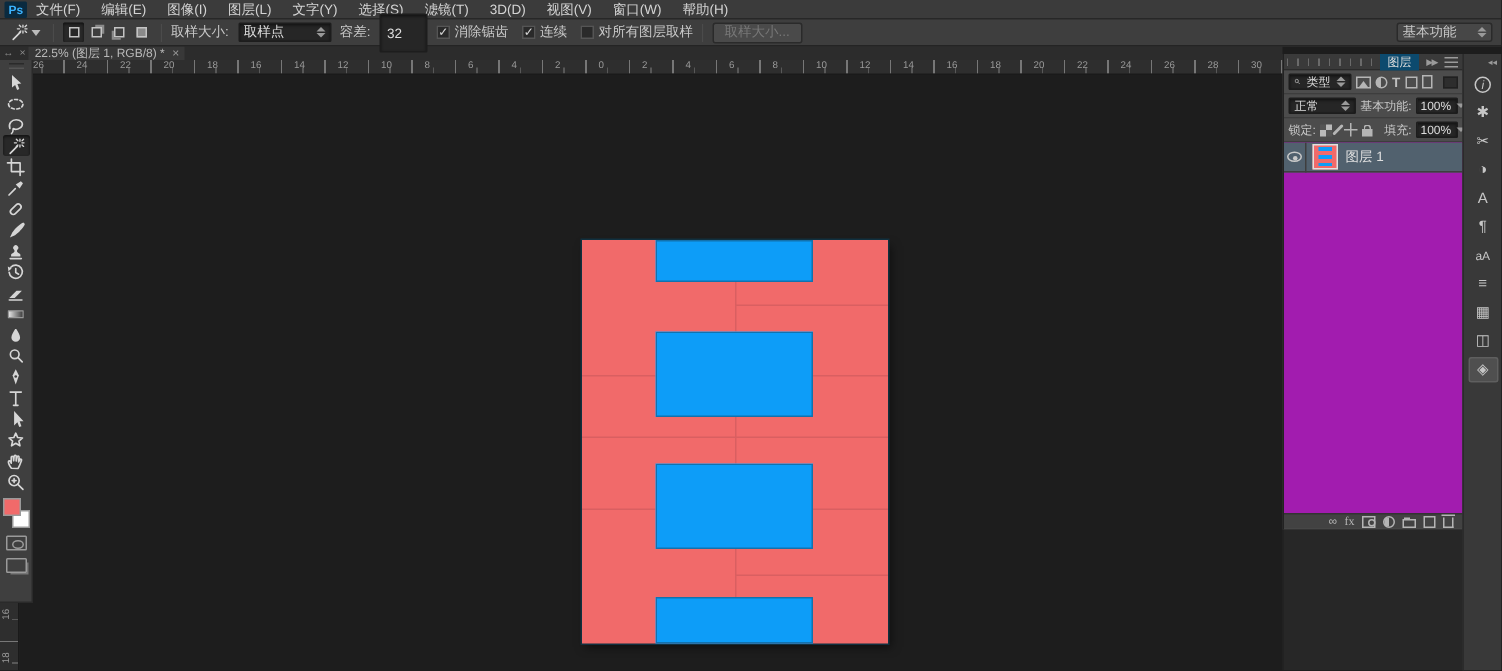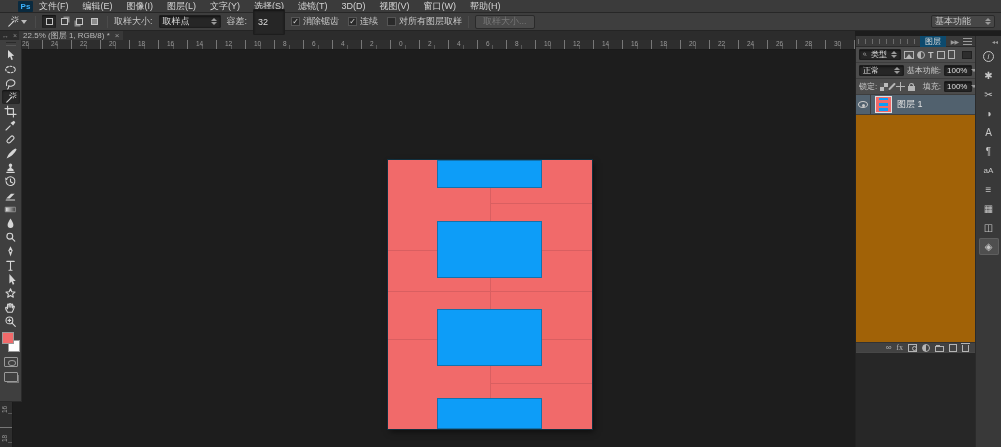--- a/index.html
+++ b/index.html
@@ -1,21 +1,21 @@
 <!DOCTYPE html>
 <html><head>
 <meta charset="utf-8">
 <style>
   *{margin:0;padding:0;box-sizing:border-box;}
   html,body{width:1001px;height:447px;overflow:hidden;background:#1d1d1d;}
   body{font-family:"Liberation Sans","DejaVu Sans",sans-serif;font-size:9px;color:#cfcfcf;position:relative;}
   .abs{position:absolute;}
   
   .menubar{left:0;top:0;width:1001px;height:13px;background:#3b3b3b;border-bottom:1px solid #272727;display:flex;align-items:center;z-index:40;}
-  .ps-logo{width:15px;height:11px;margin:0 6px 0 18px;background:#0a2a3f;color:#3bb3ff;font-weight:bold;font-size:8px;line-height:11px;text-align:center;border-radius:1px;}
+  .ps-logo{width:15px;height:11px;margin:0 6px 0 3px;background:#0a2a3f;color:#3bb3ff;font-weight:bold;font-size:8px;line-height:11px;text-align:center;border-radius:1px;}
   .menu-items{display:flex;align-items:center;gap:14px;}
   .menu-item{color:#d4d4d4;cursor:default;white-space:nowrap;}
   
   .optionsbar{left:0;top:13px;width:1001px;height:18px;background:#3e3e3e;border-bottom:1px solid #242424;display:flex;align-items:center;padding:0 4px;gap:6px;z-index:40;}
   .vsep{width:1px;height:12px;background:#2c2c2c;border-right:1px solid #4b4b4b;}
   .tool-preview{display:flex;align-items:center;gap:2px;padding:1px 2px;}
   .caret-d{width:0;height:0;border-left:3px solid transparent;border-right:3px solid transparent;border-top:4px solid #bbb;}
   .mode-btns{display:flex;gap:1px;}
   .mode-btn{width:14px;height:13px;display:flex;align-items:center;justify-content:center;border-radius:1px;}
   .mode-btn.pressed{background:#282828;box-shadow:inset 0 1px 2px rgba(0,0,0,.6);}
@@ -82,21 +82,21 @@
   .i-sq{width:8px;height:8px;border:1px solid #b5b5b5;}
   .i-page{width:7px;height:9px;border:1px solid #b5b5b5;}
   .i-toggle{width:10px;height:8px;background:#2d2d2d;border:1px solid #202020;margin-left:auto;}
   .i-checker{width:8px;height:8px;background:conic-gradient(#bbb 0 25%,#555 0 50%,#bbb 0 75%,#555 0);background-size:8px 8px;}
   .i-brushsm{width:2px;height:9px;background:#b5b5b5;border-radius:1px;transform:rotate(45deg);}
   .i-plus{position:relative;width:9px;height:9px;}
   .i-plus::before{content:"";position:absolute;left:4px;top:0;width:1px;height:9px;background:#b5b5b5;}
   .i-plus::after{content:"";position:absolute;left:0;top:4px;width:9px;height:1px;background:#b5b5b5;}
   .i-lock{width:7px;height:5px;background:#b5b5b5;position:relative;margin-top:3px;}
   .i-lock::before{content:"";position:absolute;left:1px;top:-3px;width:3px;height:3px;border:1px solid #b5b5b5;border-bottom:none;border-radius:3px 3px 0 0;}
-  .layers-list{height:247px;background:#a16207;overflow:hidden;}
+  .layers-list{height:247px;background:#a21caf;overflow:hidden;}
   .layer-row{height:20px;display:flex;align-items:center;border-bottom:1px solid #3e3e3e;}
   .layer-row.selected{background:#51616e;}
   .eye-cell{width:15px;height:20px;display:flex;align-items:center;justify-content:center;border-right:1px solid #3e3e3e;}
   .eye{width:10px;height:7px;border:1px solid #c9c9c9;border-radius:50%;position:relative;}
   .eye::after{content:"";position:absolute;left:3px;top:1.5px;width:3px;height:3px;background:#c9c9c9;border-radius:50%;}
   .thumb{width:17px;height:17px;margin:0 5px 0 4px;border:1px solid #2a2a2a;position:relative;}
   .layer-row.selected .thumb{border-color:#e0e0e0;}
   .thumb.pattern{background:#f16a6a;}
   .thumb.pattern::after{content:"";position:absolute;left:3px;right:3px;top:1px;bottom:1px;background:repeating-linear-gradient(180deg,#0d9df8 0 2.5px,transparent 2.5px 5.2px);}
   .thumb.white{background:#ffffff;}

